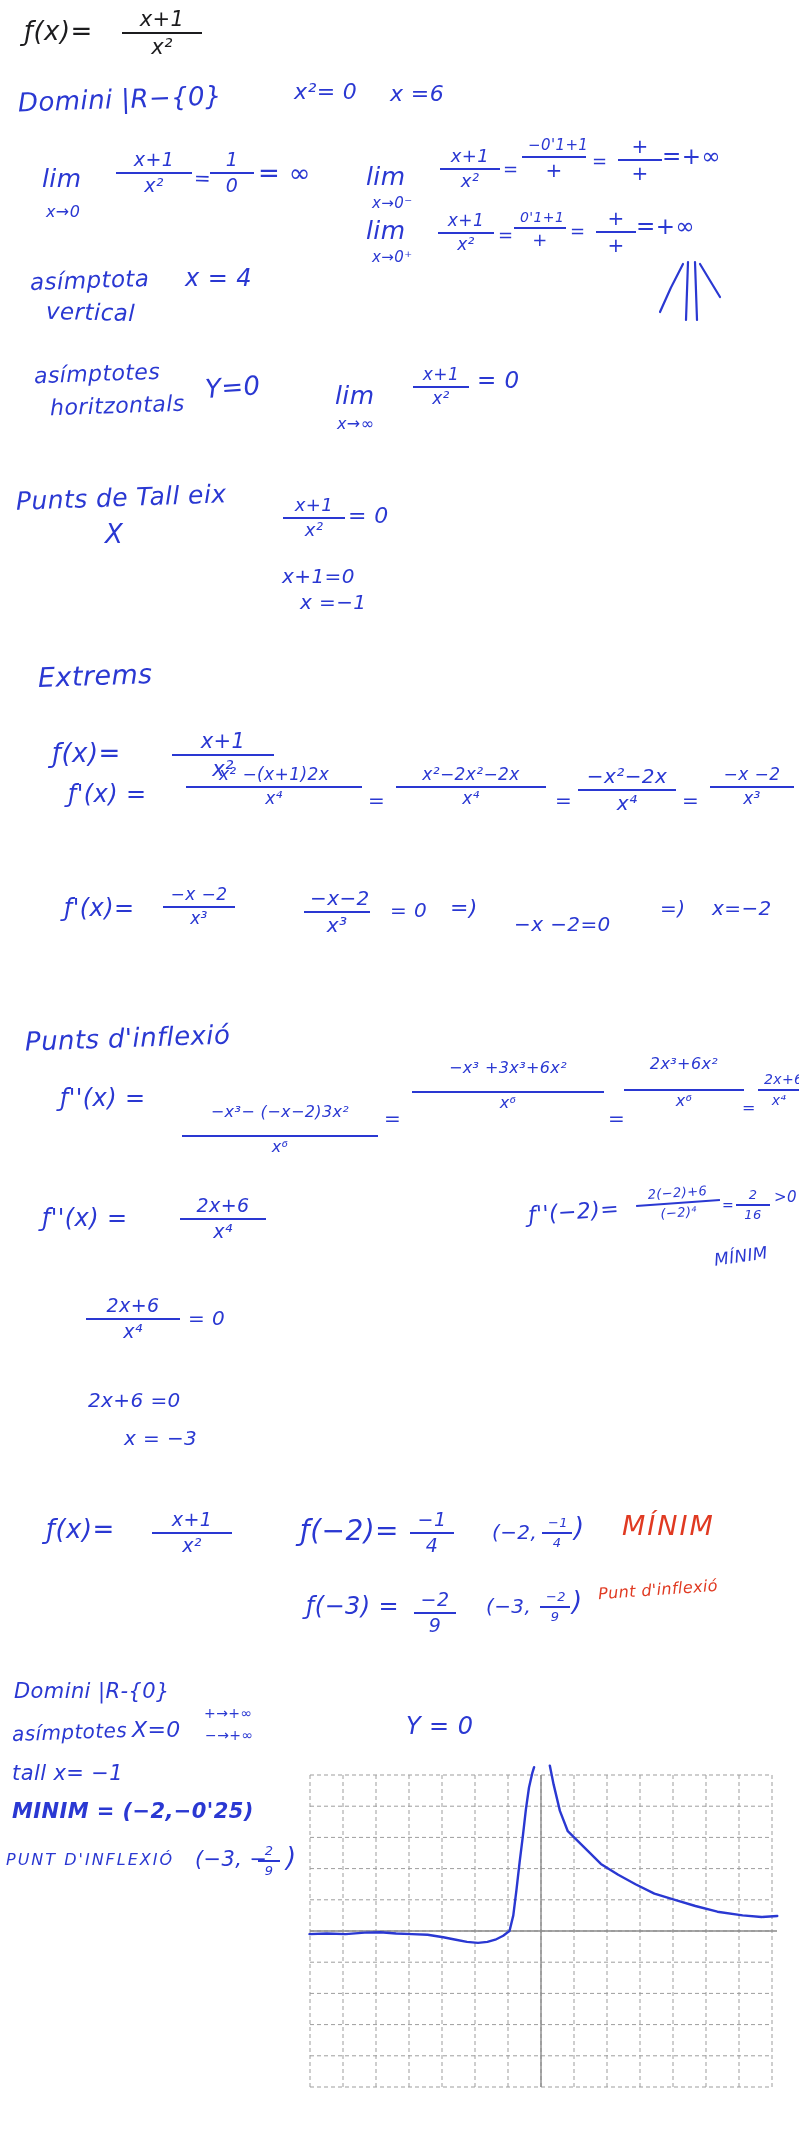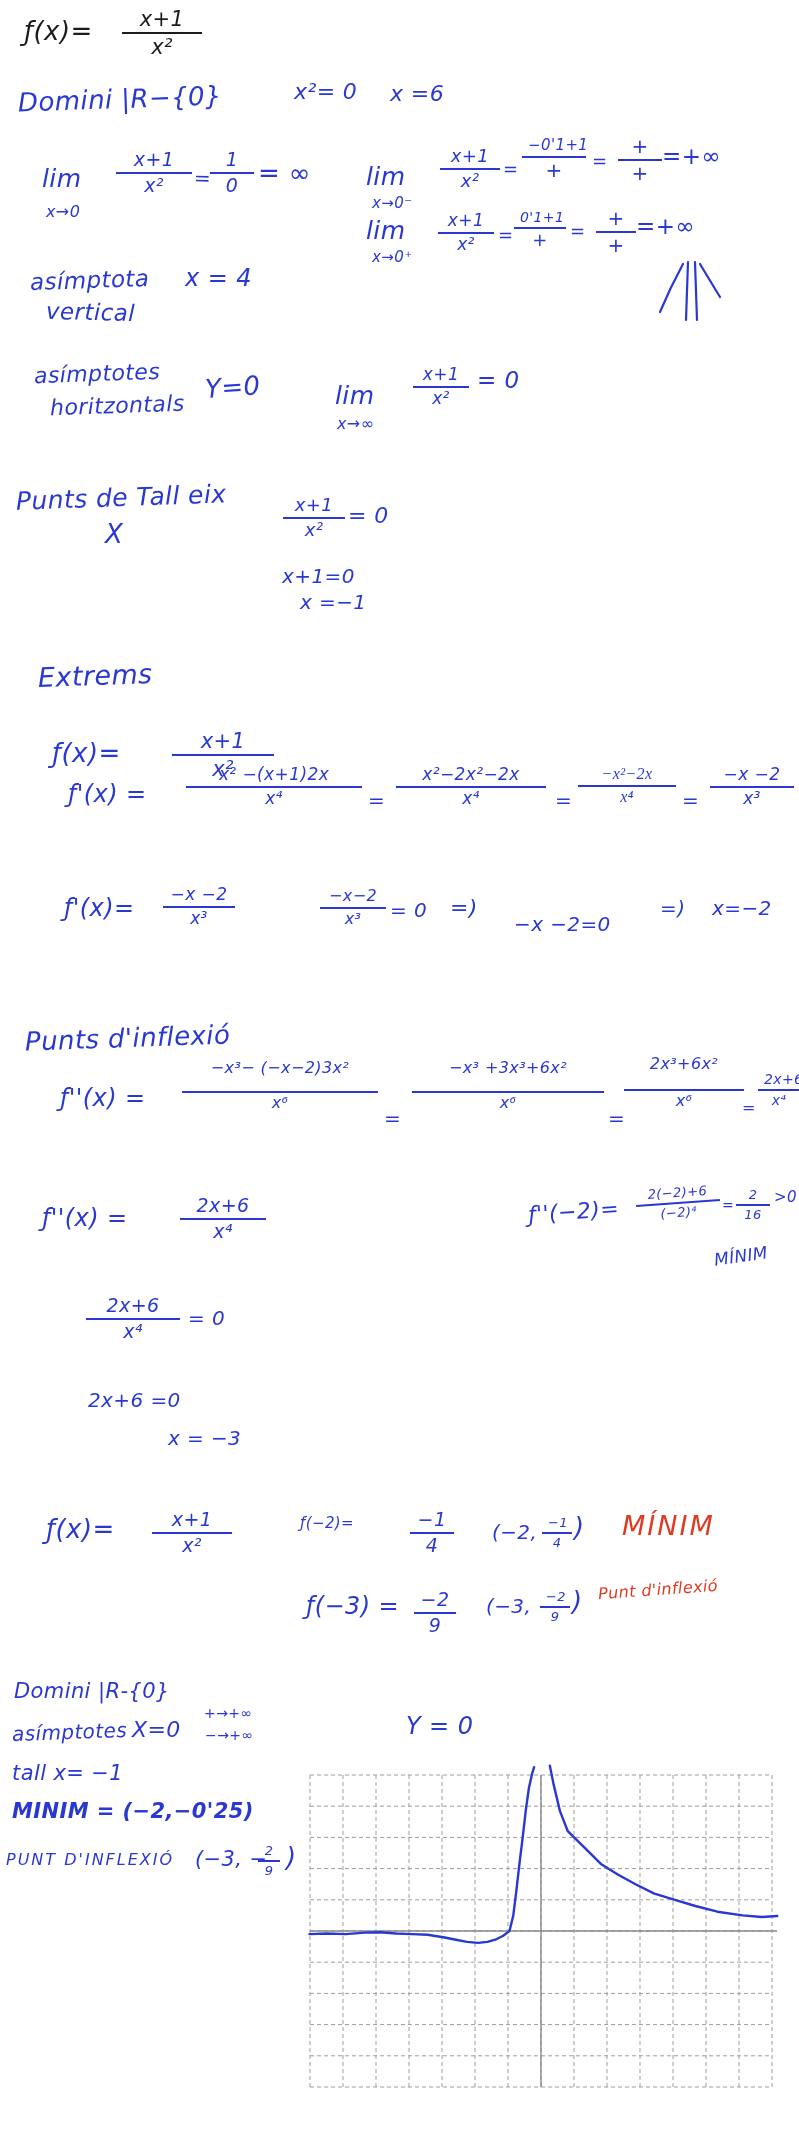--- a/index.html
+++ b/index.html
@@ -166,58 +166,58 @@
     </span>
 </div>
 <div class="ln blue" style="left:368px;top:790px;font-size:20px;">=</div>
 <div class="ln blue" style="left:396px;top:766px;font-size:17px;width:150px;">
   <span class="fr">
       <span class="n">x²−2x²−2x</span>
       <span class="d">x⁴</span>
     </span>
 </div>
 <div class="ln blue" style="left:555px;top:790px;font-size:20px;">=</div>
-<div class="ln blue" style="left:578px;top:766px;font-size:16px;width:98px;font-family:Liberation Serif, serif;">
+<div class="ln blue" style="left:578px;top:766px;font-size:20px;width:98px;">
   <span class="fr">
       <span class="n">−x²−2x</span>
       <span class="d">x⁴</span>
     </span>
 </div>
 <div class="ln blue" style="left:682px;top:790px;font-size:20px;">=</div>
 <div class="ln blue" style="left:710px;top:766px;font-size:17px;width:84px;">
   <span class="fr">
       <span class="n">−x −2</span>
       <span class="d">x³</span>
     </span>
 </div>
 
 <div class="ln blue" style="left:64px;top:896px;font-size:24px;">ƒ'(x)=</div>
 <div class="ln blue" style="left:163px;top:886px;font-size:17px;width:72px;">
   <span class="fr">
       <span class="n">−x −2</span>
       <span class="d">x³</span>
     </span>
 </div>
-<div class="ln blue" style="left:320px;top:888px;font-size:16px;width:66px;">
+<div class="ln blue" style="left:304px;top:888px;font-size:20px;width:66px;">
   <span class="fr">
       <span class="n">−x−2</span>
       <span class="d">x³</span>
     </span>
 </div>
 <div class="ln blue" style="left:390px;top:900px;font-size:20px;">= 0</div>
 <div class="ln blue" style="left:450px;top:896px;font-size:22px;">=)</div>
 <div class="ln blue" style="left:514px;top:914px;font-size:20px;">−x −2=0</div>
 <div class="ln blue" style="left:660px;top:898px;font-size:20px;">=)</div>
 <div class="ln blue" style="left:712px;top:898px;font-size:20px;font-style:italic;">x=−2</div>
 
 <div class="ln blue rA" style="left:25px;top:1025px;font-size:26px;">Punts d'inflexió</div>
 <div class="ln blue" style="left:60px;top:1086px;font-size:24px;">ƒ''(x) =</div>
 <div class="ln blue" style="left:182px;top:1060px;font-size:16px;width:196px;">
   <span class="fr">
-      <span class="n" style="padding-bottom:14px;">−x³− (−x−2)3x²</span>
+      <span class="n" style="padding-bottom:14px;margin-top:44px;">−x³− (−x−2)3x²</span>
       <span class="d">x⁶</span>
     </span>
 </div>
 <div class="ln blue" style="left:384px;top:1108px;font-size:20px;">=</div>
 <div class="ln blue" style="left:412px;top:1060px;font-size:16px;width:192px;">
   <span class="fr">
       <span class="n" style="padding-bottom:14px;">−x³ +3x³+6x²</span>
       <span class="d">x⁶</span>
     </span>
 </div>
@@ -262,31 +262,31 @@
 <div class="ln blue rD" style="left:714px;top:1248px;font-size:17px;">MÍNIM</div>
 
 <div class="ln blue" style="left:86px;top:1296px;font-size:19px;width:94px;">
   <span class="fr">
       <span class="n">2x+6</span>
       <span class="d">x⁴</span>
     </span>
 </div>
 <div class="ln blue" style="left:188px;top:1308px;font-size:20px;">= 0</div>
 <div class="ln blue" style="left:88px;top:1390px;font-size:20px;">2x+6 =0</div>
-<div class="ln blue" style="left:124px;top:1428px;font-size:20px;margin-left:44px;">x = −3</div>
+<div class="ln blue" style="left:124px;top:1428px;font-size:20px;">x = −3</div>
 
 <div class="ln blue" style="left:46px;top:1516px;font-size:26px;">ƒ(x)=</div>
 <div class="ln blue" style="left:152px;top:1510px;font-size:19px;width:80px;">
   <span class="fr">
       <span class="n">x+1</span>
       <span class="d">x²</span>
     </span>
 </div>
 
-<div class="ln blue" style="left:300px;top:1516px;font-size:15px;">ƒ(−2)=</div>
+<div class="ln blue" style="left:300px;top:1516px;font-size:28px;">ƒ(−2)=</div>
 <div class="ln blue" style="left:410px;top:1510px;font-size:19px;width:44px;">
   <span class="fr">
       <span class="n">−1</span>
       <span class="d">4</span>
     </span>
 </div>
 <div class="ln blue" style="left:492px;top:1522px;font-size:20px;">(−2,</div>
 <div class="ln blue" style="left:542px;top:1516px;font-size:13px;width:30px;">
   <span class="fr">
       <span class="n">−1</span>

